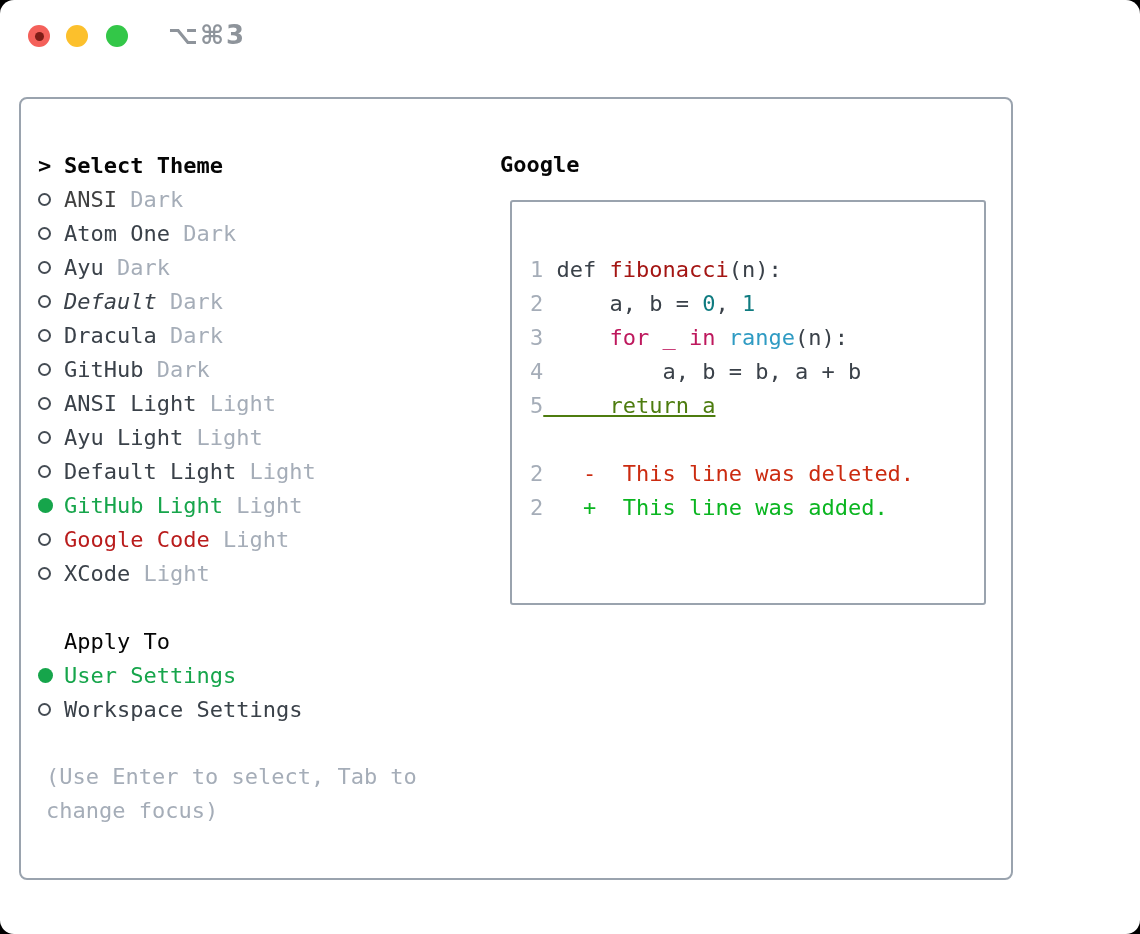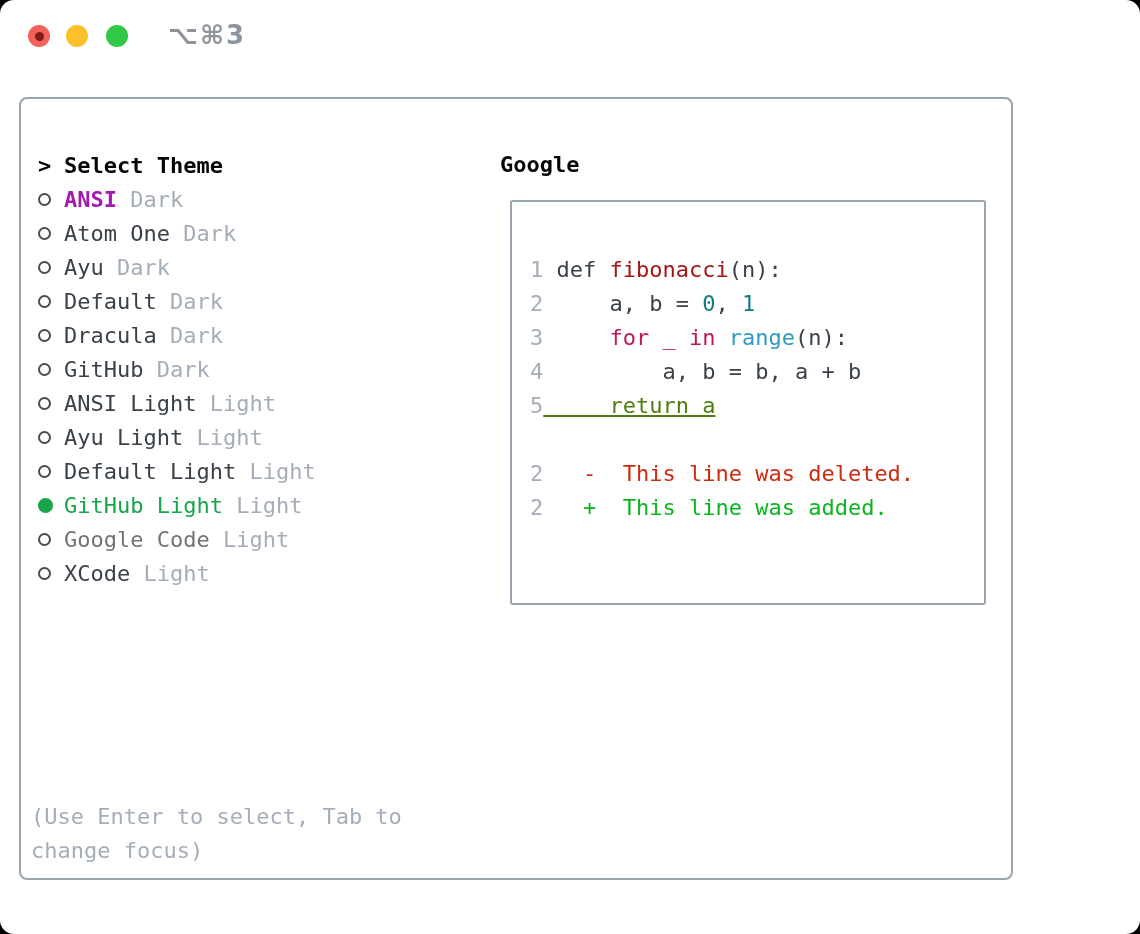--- a/index.html
+++ b/index.html
@@ -39,22 +39,22 @@
     background:#fff;
   }
   .row{display:flex;align-items:center;height:34px;white-space:pre;}
   .marker{display:inline-flex;width:26px;flex-shrink:0;align-items:center;}
   .ring{width:13px;height:13px;border:2px solid #454c54;border-radius:50%;box-sizing:border-box;}
   .seldot{width:15px;height:15px;border-radius:50%;}
   .hdr{font-weight:700;color:#050505;}
   #theme-section{position:absolute;left:38px;top:148px;}
   #apply-section{position:absolute;left:38px;top:624px;}
   #hint{
-    position:absolute;left:31px;top:760px;width:430px;
-    line-height:34px;white-space:pre-wrap;margin-top:40px;
+    position:absolute;left:46px;top:760px;width:430px;
+    line-height:34px;white-space:pre-wrap;
   }
   
   #preview-label{position:absolute;left:500px;top:148px;height:34px;line-height:34px;}
   #preview-box{
     position:absolute;left:510px;top:200px;
     width:476px;height:405px;
     border:2px solid #9aa3ae;border-radius:3px;
     box-sizing:border-box;
     background:#fff;
   }
@@ -73,34 +73,42 @@
   <span class="light" id="light-zoom" style="background: rgb(51, 199, 72);"></span>
   <span id="shortcut">⌥⌘3</span>
 
   <div class="mainbox"></div>
 
   <div id="theme-section">
     <div class="row">
       <span class="marker hdr">&gt;</span><span class="hdr">Select Theme</span>
     </div>
 
-  <div class="row"><span class="marker"><span class="ring"></span></span><span style="color: #a21caf; font-weight: bold;">ANSI</span><span style="color: rgb(165, 173, 184);"> Dark</span></div>
+  <div class="row"><span class="marker"><span class="ring"></span></span><span style="color: #404040;">ANSI</span><span style="color: rgb(165, 173, 184);"> Dark</span></div>
       <div class="row"><span class="marker"><span class="ring"></span></span><span style="color: rgb(58, 65, 73);">Atom One</span><span style="color: rgb(165, 173, 184);"> Dark</span></div>
       <div class="row"><span class="marker"><span class="ring"></span></span><span style="color: rgb(58, 65, 73);">Ayu</span><span style="color: rgb(165, 173, 184);"> Dark</span></div>
-      <div class="row"><span class="marker"><span class="ring"></span></span><span style="color: rgb(58, 65, 73);">Default</span><span style="color: rgb(165, 173, 184);"> Dark</span></div>
+      <div class="row"><span class="marker"><span class="ring"></span></span><span style="color: rgb(58, 65, 73); font-style: italic;">Default</span><span style="color: rgb(165, 173, 184);"> Dark</span></div>
       <div class="row"><span class="marker"><span class="ring"></span></span><span style="color: rgb(58, 65, 73);">Dracula</span><span style="color: rgb(165, 173, 184);"> Dark</span></div>
       <div class="row"><span class="marker"><span class="ring"></span></span><span style="color: rgb(58, 65, 73);">GitHub</span><span style="color: rgb(165, 173, 184);"> Dark</span></div>
       <div class="row"><span class="marker"><span class="ring"></span></span><span style="color: rgb(58, 65, 73);">ANSI Light</span><span style="color: rgb(165, 173, 184);"> Light</span></div>
       <div class="row"><span class="marker"><span class="ring"></span></span><span style="color: rgb(58, 65, 73);">Ayu Light</span><span style="color: rgb(165, 173, 184);"> Light</span></div>
       <div class="row"><span class="marker"><span class="ring"></span></span><span style="color: rgb(58, 65, 73);">Default Light</span><span style="color: rgb(165, 173, 184);"> Light</span></div>
       <div class="row"><span class="marker"><span class="seldot" style="background: rgb(22, 165, 75);"></span></span><span style="color: rgb(22, 165, 75);">GitHub Light</span><span style="color: rgb(165, 173, 184);"> Light</span></div>
-      <div class="row"><span class="marker"><span class="ring"></span></span><span style="color: #737373;">Google Code</span><span style="color: rgb(165, 173, 184);"> Light</span></div>
+      <div class="row"><span class="marker"><span class="ring"></span></span><span style="color: #b91c1c;">Google Code</span><span style="color: rgb(165, 173, 184);"> Light</span></div>
       <div class="row"><span class="marker"><span class="ring"></span></span><span style="color: rgb(58, 65, 73);">XCode</span><span style="color: rgb(165, 173, 184);"> Light</span></div>
     </div>
 
+  <div id="apply-section">
+    <div class="row">
+      <span class="marker"></span><span style="color:#050505">Apply To</span>
+    </div>
+
+  <div class="row"><span class="marker"><span class="seldot" style="background: rgb(22, 165, 75);"></span></span><span style="color: rgb(22, 165, 75);">User Settings</span></div>
+      <div class="row"><span class="marker"><span class="ring"></span></span><span style="color: rgb(58, 65, 73);">Workspace Settings</span></div>
+    </div>
 
   <div id="hint" style="color:#a5adb8">(Use Enter to select, Tab to change focus)</div>
 
   <div id="preview-label" class="hdr">Google</div>
   <div id="preview-box">
     <div id="preview-code">
         <div class="pline"><span style="color: rgb(165, 173, 184);">1</span><span style="color: rgb(58, 65, 73);"> def </span><span style="color: rgb(164, 21, 19);">fibonacci</span><span style="color: rgb(58, 65, 73);">(n):</span></div>
         <div class="pline"><span style="color: rgb(165, 173, 184);">2</span><span style="color: rgb(58, 65, 73);">     a, b = </span><span style="color: rgb(15, 123, 128);">0</span><span style="color: rgb(58, 65, 73);">, </span><span style="color: rgb(15, 123, 128);">1</span></div>
         <div class="pline"><span style="color: rgb(165, 173, 184);">3</span><span style="color: #be185d;">     for _ in </span><span style="color: rgb(47, 155, 195); text-align: right;">range</span><span style="color: rgb(58, 65, 73);">(n):</span></div>
         <div class="pline"><span style="color: rgb(165, 173, 184);">4</span><span style="color: rgb(58, 65, 73);">         a, b = b, a + b</span></div>

